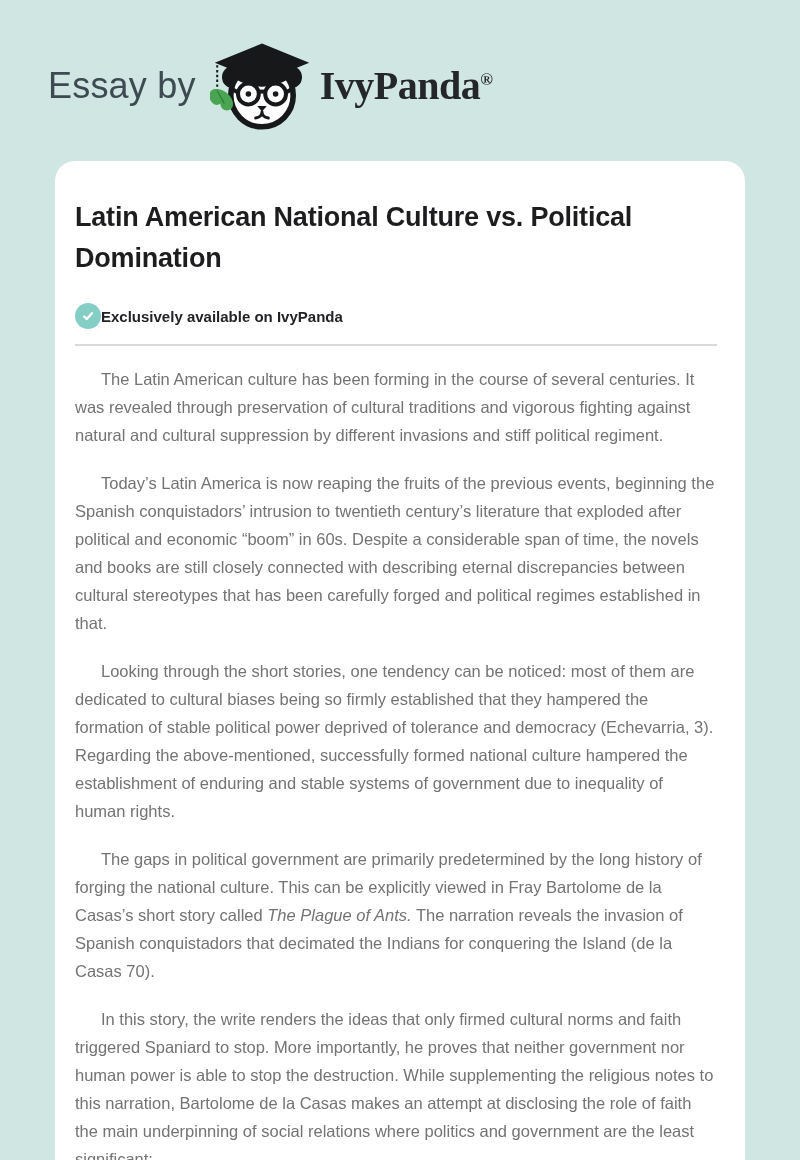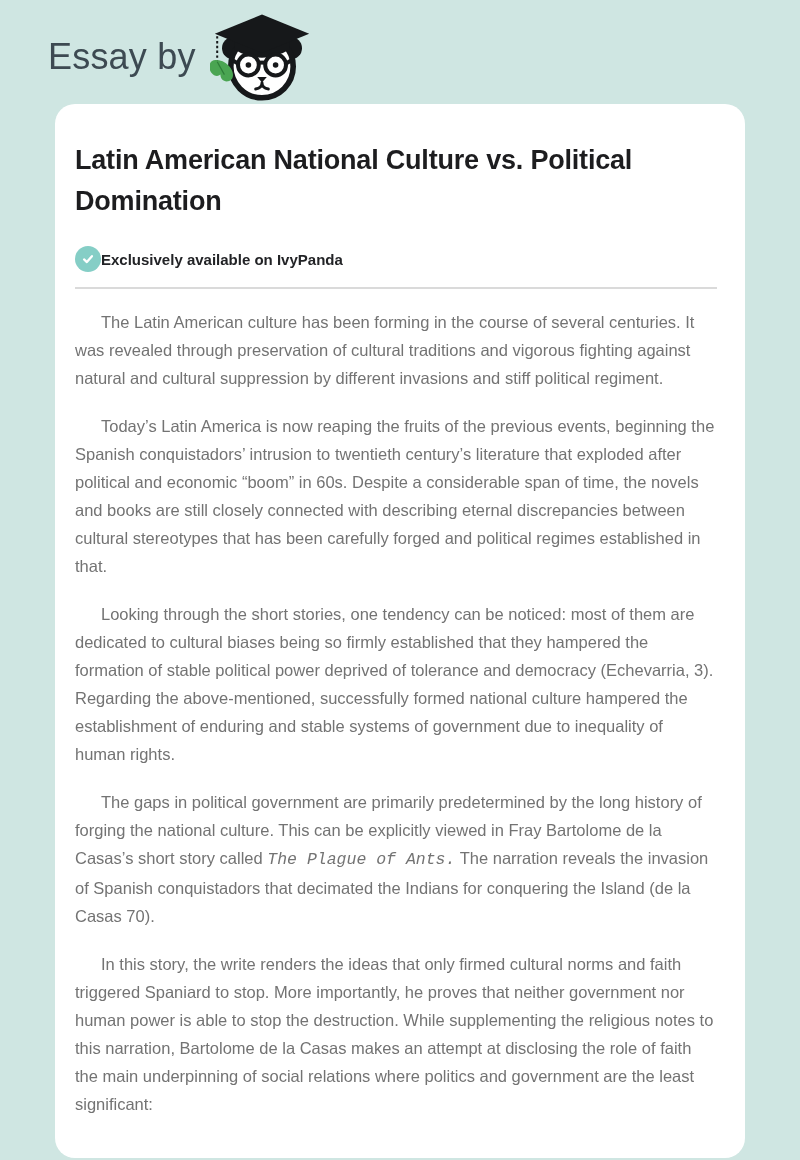--- a/index.html
+++ b/index.html
@@ -6,21 +6,21 @@
   html, body { margin: 0; padding: 0; }
   body {
     width: 800px;
     height: 1160px;
     background: #cfe6e2;
     font-family: "Liberation Sans", sans-serif;
     overflow: hidden;
   }
   
   .site-header {
-    height: 104px;
+    height: 161px;
     display: flex;
     align-items: center;
     padding: 10px 0 0 48px;
   }
   .essay-by {
     font-size: 36px;
     color: #3d4a52;
     letter-spacing: 0.2px;
   }
   .logo {
@@ -86,21 +86,21 @@
     margin: 15px 0 0 0;
   }
   .essay-body p {
     font-size: 16.5px;
     line-height: 28px;
     color: #737373;
     text-indent: 26px;
     margin: 20px 0 0 0;
   }
   .essay-body p:first-child { margin-top: 19px; }
-  .essay-body em { font-style: italic; font-family: Liberation Mono, monospace; }
+  .essay-body em { font-style: italic; }
 </style>
 </head>
 <body>
 
 <header class="site-header">
   <span class="essay-by">Essay by</span>
 
   <span class="logo">
     <svg viewBox="0 0 130 112" width="104" height="92" aria-hidden="true">
 
@@ -127,20 +127,21 @@
 
       <line x1="9" y1="30" x2="9" y2="62" stroke="#16181a" stroke-width="2.5" stroke-dasharray="3 3"></line>
 
       <g>
         <path d="M9 60 C0 58 -4 68 2 76 C5 80 10 81 13 78 C13 84 18 88 24 86 C30 84 30 76 26 70 C21 63 15 60 9 60 Z" fill="#4aa552"></path>
         <path d="M9 62 L18 78" stroke="#2e7d38" stroke-width="1.5" fill="none"></path>
       </g>
     </svg>
   </span>
 
+  <span class="brand"><span>IvyPanda</span><sup>®</sup></span>
 </header>
 
 <main class="card">
   <h1 class="essay-title">Latin American National Culture vs. Political Domination</h1>
 
   <div class="badge-row">
     <span class="check-circle">
       <svg viewBox="0 0 16 16" width="14" height="14" aria-hidden="true">
         <polyline points="3.5,8.5 6.7,11.5 12.5,4.8" fill="none" stroke="#ffffff" stroke-width="2.6" stroke-linecap="round" stroke-linejoin="round"></polyline>
       </svg>

